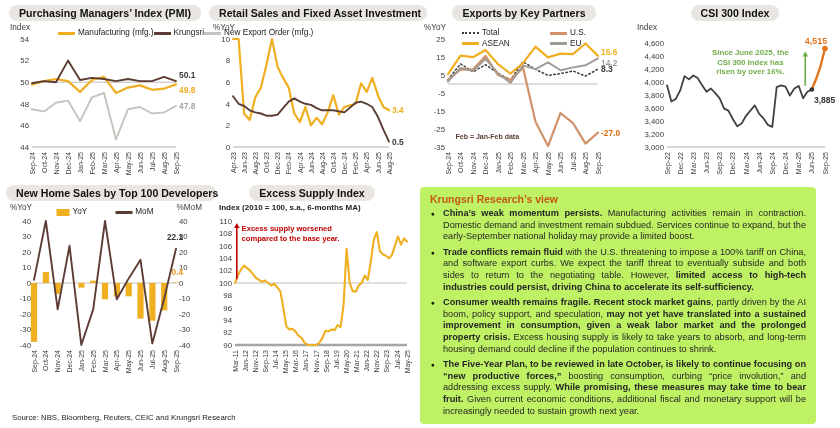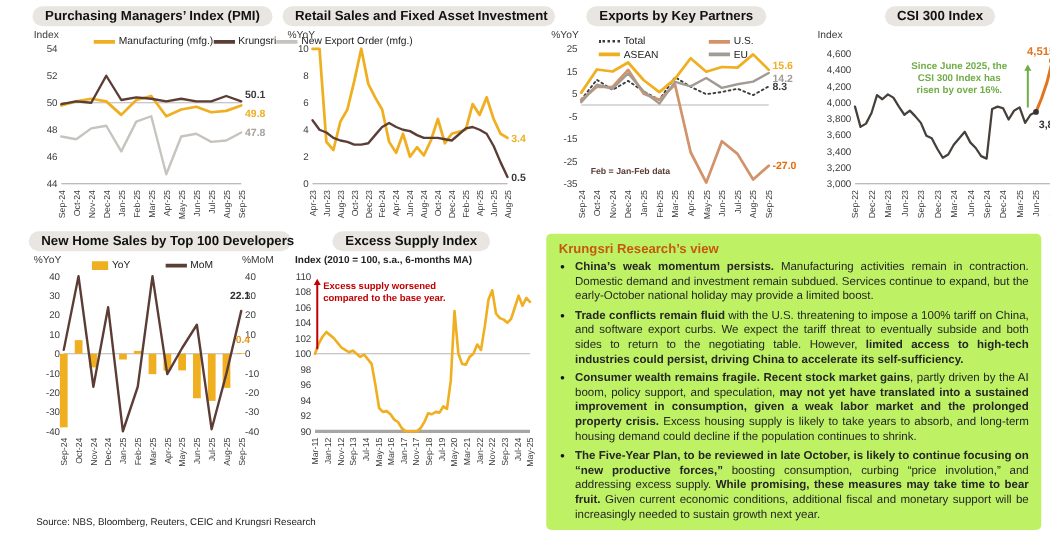--- a/index.html
+++ b/index.html
@@ -1,18 +1,18 @@
 <!DOCTYPE html>
 <html><head>
 <meta charset="utf-8">
 <style>
   html,body{margin:0;padding:0;background:#fff;width:840px;height:428px;overflow:hidden;
     font-family:"Liberation Sans","DejaVu Sans",sans-serif;color:#262626;}
   .board{width:840px;height:428px;position:relative;}
-  .row{display:flex;gap:5px;padding-left:23px;}
+  .row{display:flex;gap:5px;padding-left:6px;}
   .row1{padding-top:5px;height:180px;}
   .row2{height:243px;}
   .panel{position:relative;flex:none;}
   .pill{background:#E9E6E2;border-radius:9px;padding:2px 10px;margin:0 auto 1px auto;
     width:fit-content;max-width:96%;font-size:10.6px;font-weight:bold;color:#111;text-align:center;white-space:nowrap;}
   .unitrow{height:12px;font-size:8.2px;color:#3b3b3b;padding:1px 2px 0 4px;display:flex;justify-content:space-between;}
   .subtitle{height:12px;font-size:8px;font-weight:bold;color:#222;padding:1px 0 0 10px;white-space:nowrap;}
   svg{display:block;}
   svg text{font-family:"Liberation Sans","DejaVu Sans",sans-serif;}
   .legend{position:absolute;z-index:3;font-size:8.2px;color:#222;}
@@ -332,21 +332,21 @@
           <text x="32.6" y="15.9" font-size="7.6" fill="#C00000" text-anchor="start" font-weight="bold">Excess supply worsened</text>
           <text x="32.6" y="25.7" font-size="7.6" fill="#C00000" text-anchor="start" font-weight="bold">compared to the base year.</text>
           <line x1="27.810526315789474" y1="64.3" x2="27.810526315789474" y2="11.9" stroke="#C00000" stroke-width="1.6"></line>
           <polygon points="25.0,12.9 30.6,12.9 27.810526315789474,7.9" fill="#C00000"></polygon>
         </svg>
     </section>
 
     <section class="view">
       <h3>Krungsri Research’s view</h3>
       <ul id="view-bullets">
-          <li><b>China’s weak momentum persists. </b><span>Manufacturing activities remain in contraction. Domestic demand and investment remain subdued. Services continue to expand, but the early-October national holiday may provide a limited boost.</span></li>
+          <li><b>China’s weak momentum persists. </b><span>Manufacturing activities remain in contraction. Domestic demand and investment remain subdued. Services continue to expand, but the early-September national holiday may provide a limited boost.</span></li>
           <li><b>Trade conflicts remain fluid </b><span>with the U.S. threatening to impose a 100% tariff on China, and software export curbs. We expect the tariff threat to eventually subside and both sides to return to the negotiating table. However, </span><b>limited access to high-tech industries could persist, driving China to accelerate its self-sufficiency.</b></li>
           <li><b>Consumer wealth remains fragile. Recent stock market gains</b><span>, partly driven by the AI boom, policy support, and speculation, </span><b>may not yet have translated into a sustained improvement in consumption, given a weak labor market and the prolonged property crisis. </b><span>Excess housing supply is likely to take years to absorb, and long-term housing demand could decline if the population continues to shrink.</span></li>
           <li><b>The Five-Year Plan, to be reviewed in late October, is likely to continue focusing on “new productive forces,” </b><span>boosting consumption, curbing “price involution,” and addressing excess supply. </span><b>While promising, these measures may take time to bear fruit. </b><span>Given current economic conditions, additional fiscal and monetary support will be increasingly needed to sustain growth next year.</span></li>
         </ul>
     </section>
   </div>
 
 </div>
 
 </body></html>

